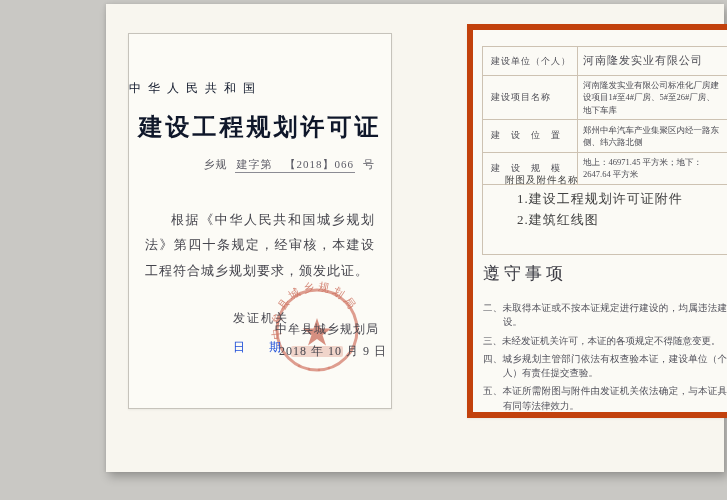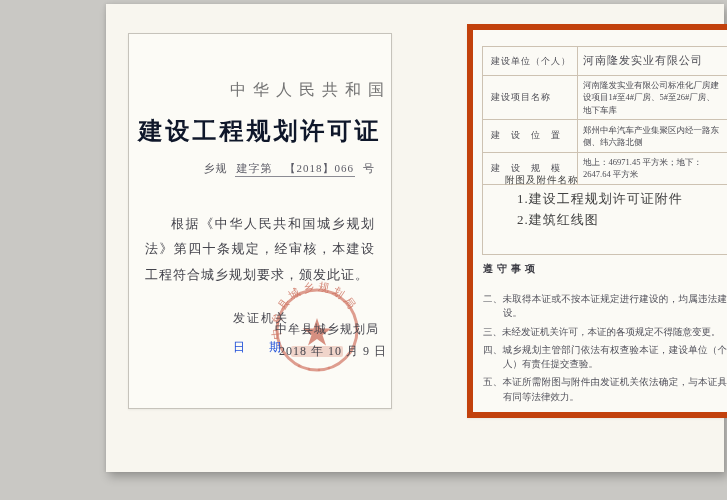--- a/index.html
+++ b/index.html
@@ -18,22 +18,22 @@
     position:absolute;left:530px;top:4px;width:170px;text-align:right;
     font-size:11px;color:#92929e;letter-spacing:1px;
   }
   
   .left-page{
     position:absolute;left:22px;top:29px;width:262px;height:374px;
     background:#fcfbf6;border:1px solid #c6c3bb;
     box-shadow:0 1px 2px rgba(0,0,0,.06);
   }
   .country{
-    margin-top:46px;text-align:right;font-size:16px;letter-spacing:7px;
-    color:#737373;
+    margin-top:46px;text-align:left;font-size:12px;letter-spacing:7px;
+    color:#0f172a;
   }
   .cert-title{
     margin-top:14px;text-align:center;font-size:24px;font-weight:bold;
     letter-spacing:3px;color:#0f172a;
   }
   .permit-line{
     margin-top:14px;text-align:right;padding-right:16px;font-size:11px;
     color:#55555e;letter-spacing:1px;
   }
   .permit-line .blank{
@@ -67,21 +67,21 @@
   td.val.big{font-size:11px;letter-spacing:1px;}
   tr.r1 td{height:22px;} tr.r2 td{height:28px;} tr.r3 td{height:26px;} tr.r4 td{height:22px;}
   .attach-box{
     position:absolute;left:9px;top:138px;width:234px;height:80px;
     border:1px solid #cdc2b2;border-top:none;padding:6px 5px 0 22px;
     color:#404040;
   }
   .attach-title{font-size:9.5px;letter-spacing:1px;}
   .attach-item{font-size:13px;margin:3px 0 0 12px;letter-spacing:1px;}
   .notice{position:absolute;left:10px;top:232px;width:244px;color:#50505a;}
-  .notice-title{font-size:10px;font-weight:bold;letter-spacing:4px;color:#3c3c44;}
+  .notice-title{font-size:17px;font-weight:normal;letter-spacing:4px;color:#3c3c44;}
   .notice-items{margin-top:16px;}
   .notice-item{
     font-size:9.5px;line-height:1.5;margin-bottom:4px;
     padding-left:2.1em;text-indent:-2.1em;text-align:justify;
   }
 </style>
 </head>
 <body>
 
 <div class="paper">

